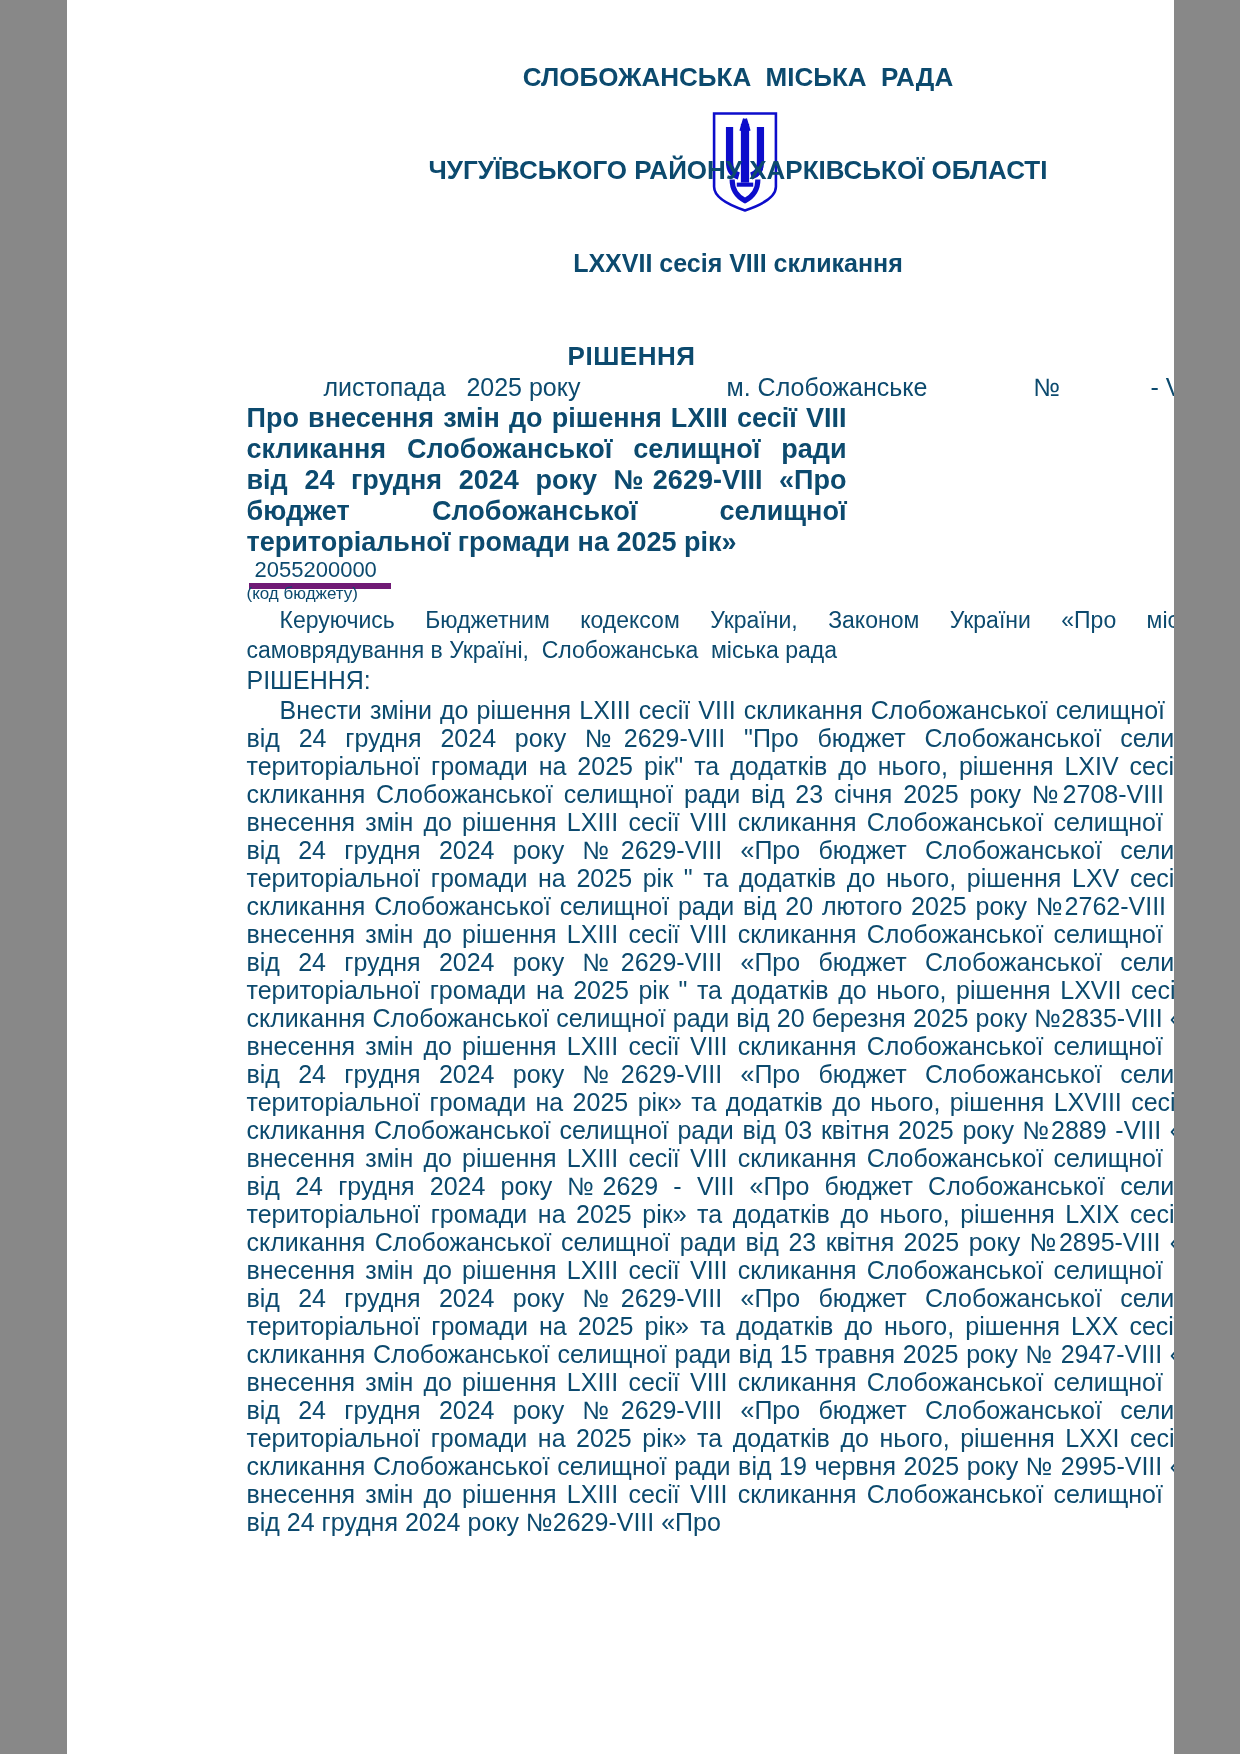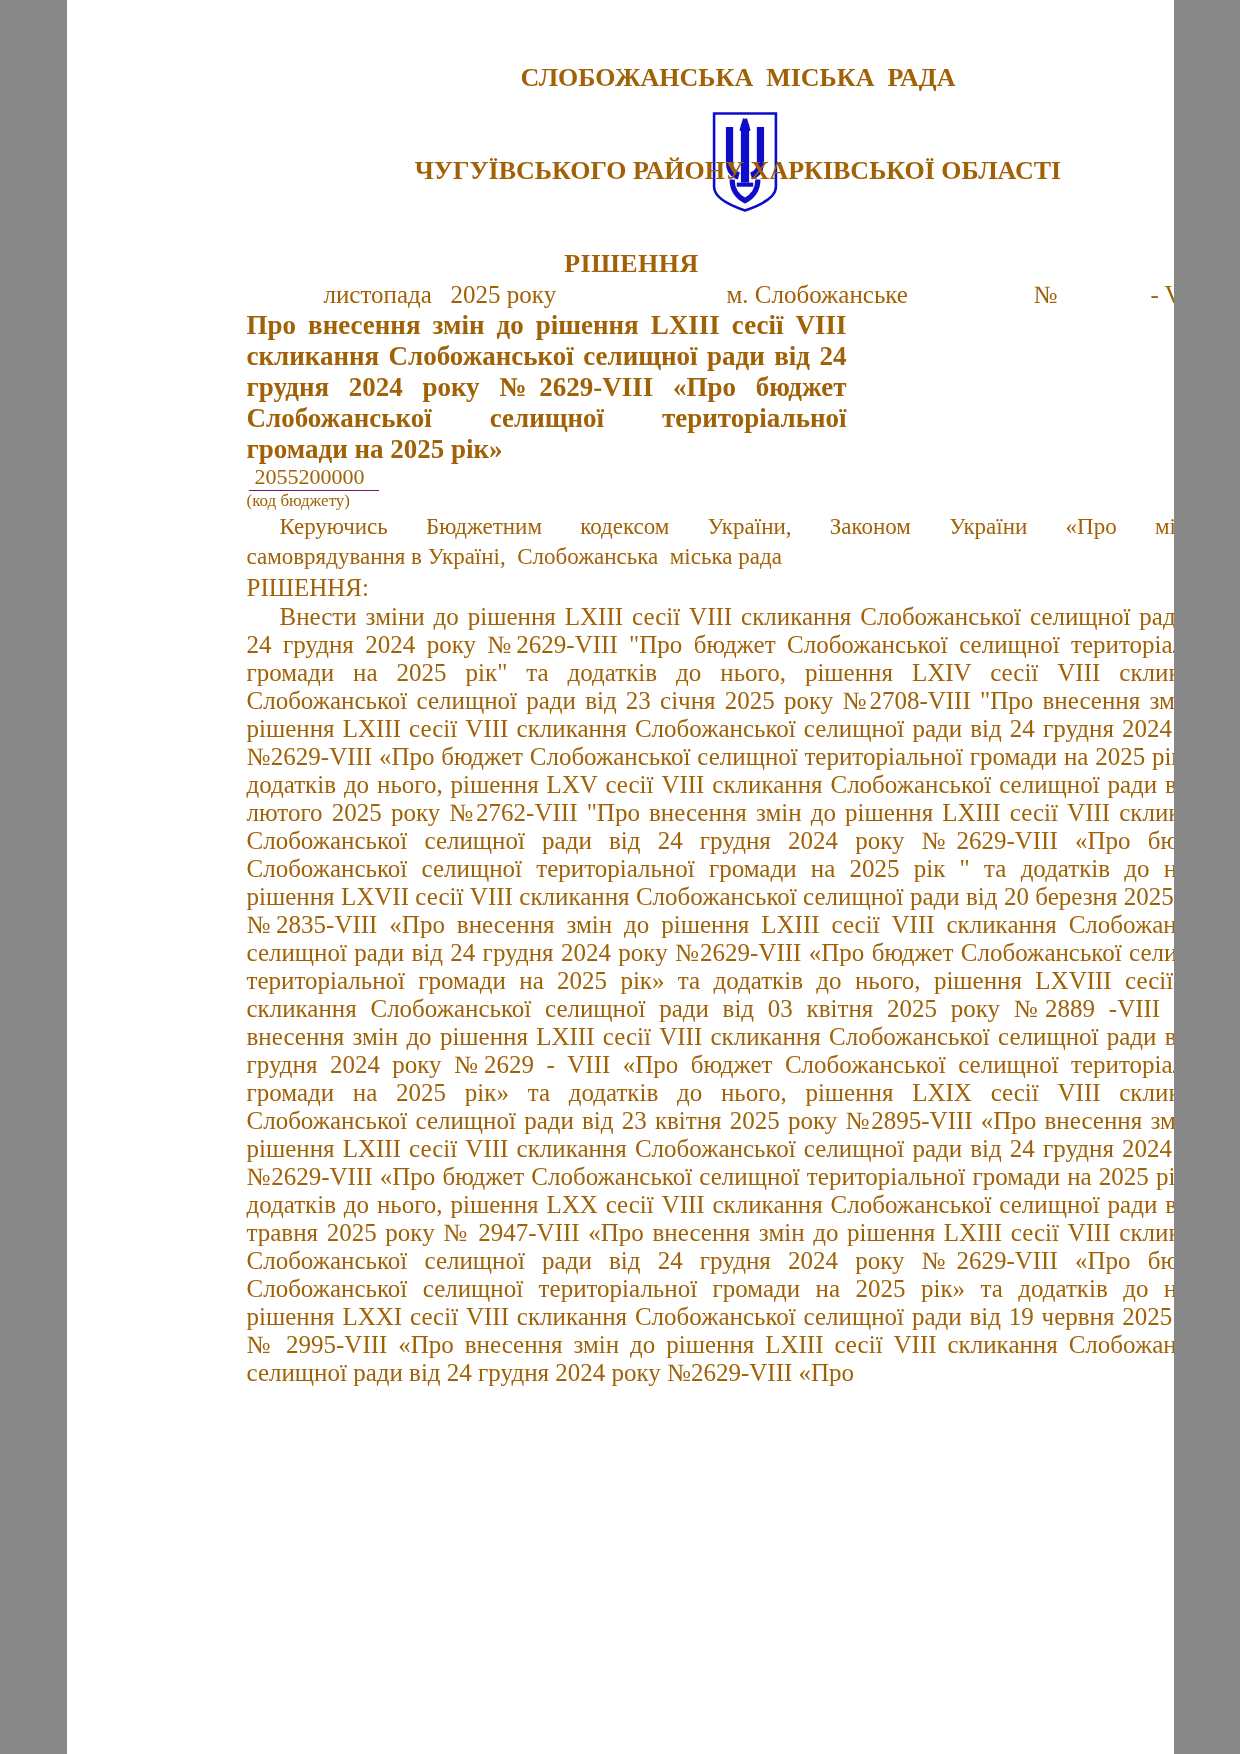--- a/index.html
+++ b/index.html
@@ -2,22 +2,22 @@
 <html><head>
 <meta charset="utf-8">
 <style>
   html,body{margin:0;padding:0;background:#888;}
   .page{
     position:relative;
     width:1107px;height:1754px;
     background:#ffffff;
     margin:0 auto;
     overflow:hidden;
-    font-family:Liberation Serif, serif;
-    color:#a16207;
+    font-family:Liberation Sans, sans-serif;
+    color:#0c4a6e;
   }
   .emblem{position:absolute;left:644px;top:110px;width:68px;height:104px;}
   .col{position:absolute;left:180px;top:0;width:983px;}
   .col > div{margin:0;}
   .header{
     margin-top:226px;
     text-align:center;
     font-weight:bold;
     font-size:26px;
     line-height:31px;
@@ -42,21 +42,21 @@
   .subject{
     margin-top:26px;
     margin-left:33px;
     width:600px;
     font-weight:bold;
     font-size:27px;
     line-height:31px;
     text-align:justify;
   }
   .codeblock{margin-top:3px;font-size:22px;line-height:24px;}
-  .code-val{border-bottom:1px solid #701a75;padding:0 14px 1px 6px;margin-left:2px;}
+  .code-val{border-bottom:6px solid #701a75;padding:0 14px 1px 6px;margin-left:2px;}
   .codelabel{font-size:17px;line-height:23px;margin-left:2px;}
   .preamble{margin-top:28px;font-size:23px;line-height:30px;}
   .preamble .l1{
     text-indent:33px;
     text-align:justify;
     text-align-last:justify;
   }
   .preamble .l2{white-space:pre-wrap;}
   .resolved{margin-top:14px;margin-left:33px;font-size:25px;line-height:31px;}
   .body-par{
@@ -84,20 +84,21 @@
         <path stroke-width="4" d="M25 72 H41"></path>
       </g>
     </svg>
   </div>
 
   <div class="col">
 
     <div class="header">
       <div>СЛОБОЖАНСЬКА  МІСЬКА  РАДА</div>
       <div>ЧУГУЇВСЬКОГО РАЙОНУ ХАРКІВСЬКОЇ ОБЛАСТІ</div>
+      <div class="session">LXXVII сесія VIII скликання</div>
     </div>
 
     <div class="title">РІШЕННЯ</div>
 
     <div class="daterow">
       <span class="d-date">листопада   2025 року</span>
       <span class="d-place">м. Слобожанське</span>
       <span class="d-num">№</span>
       <span class="d-suffix">- VIII</span>
     </div>

